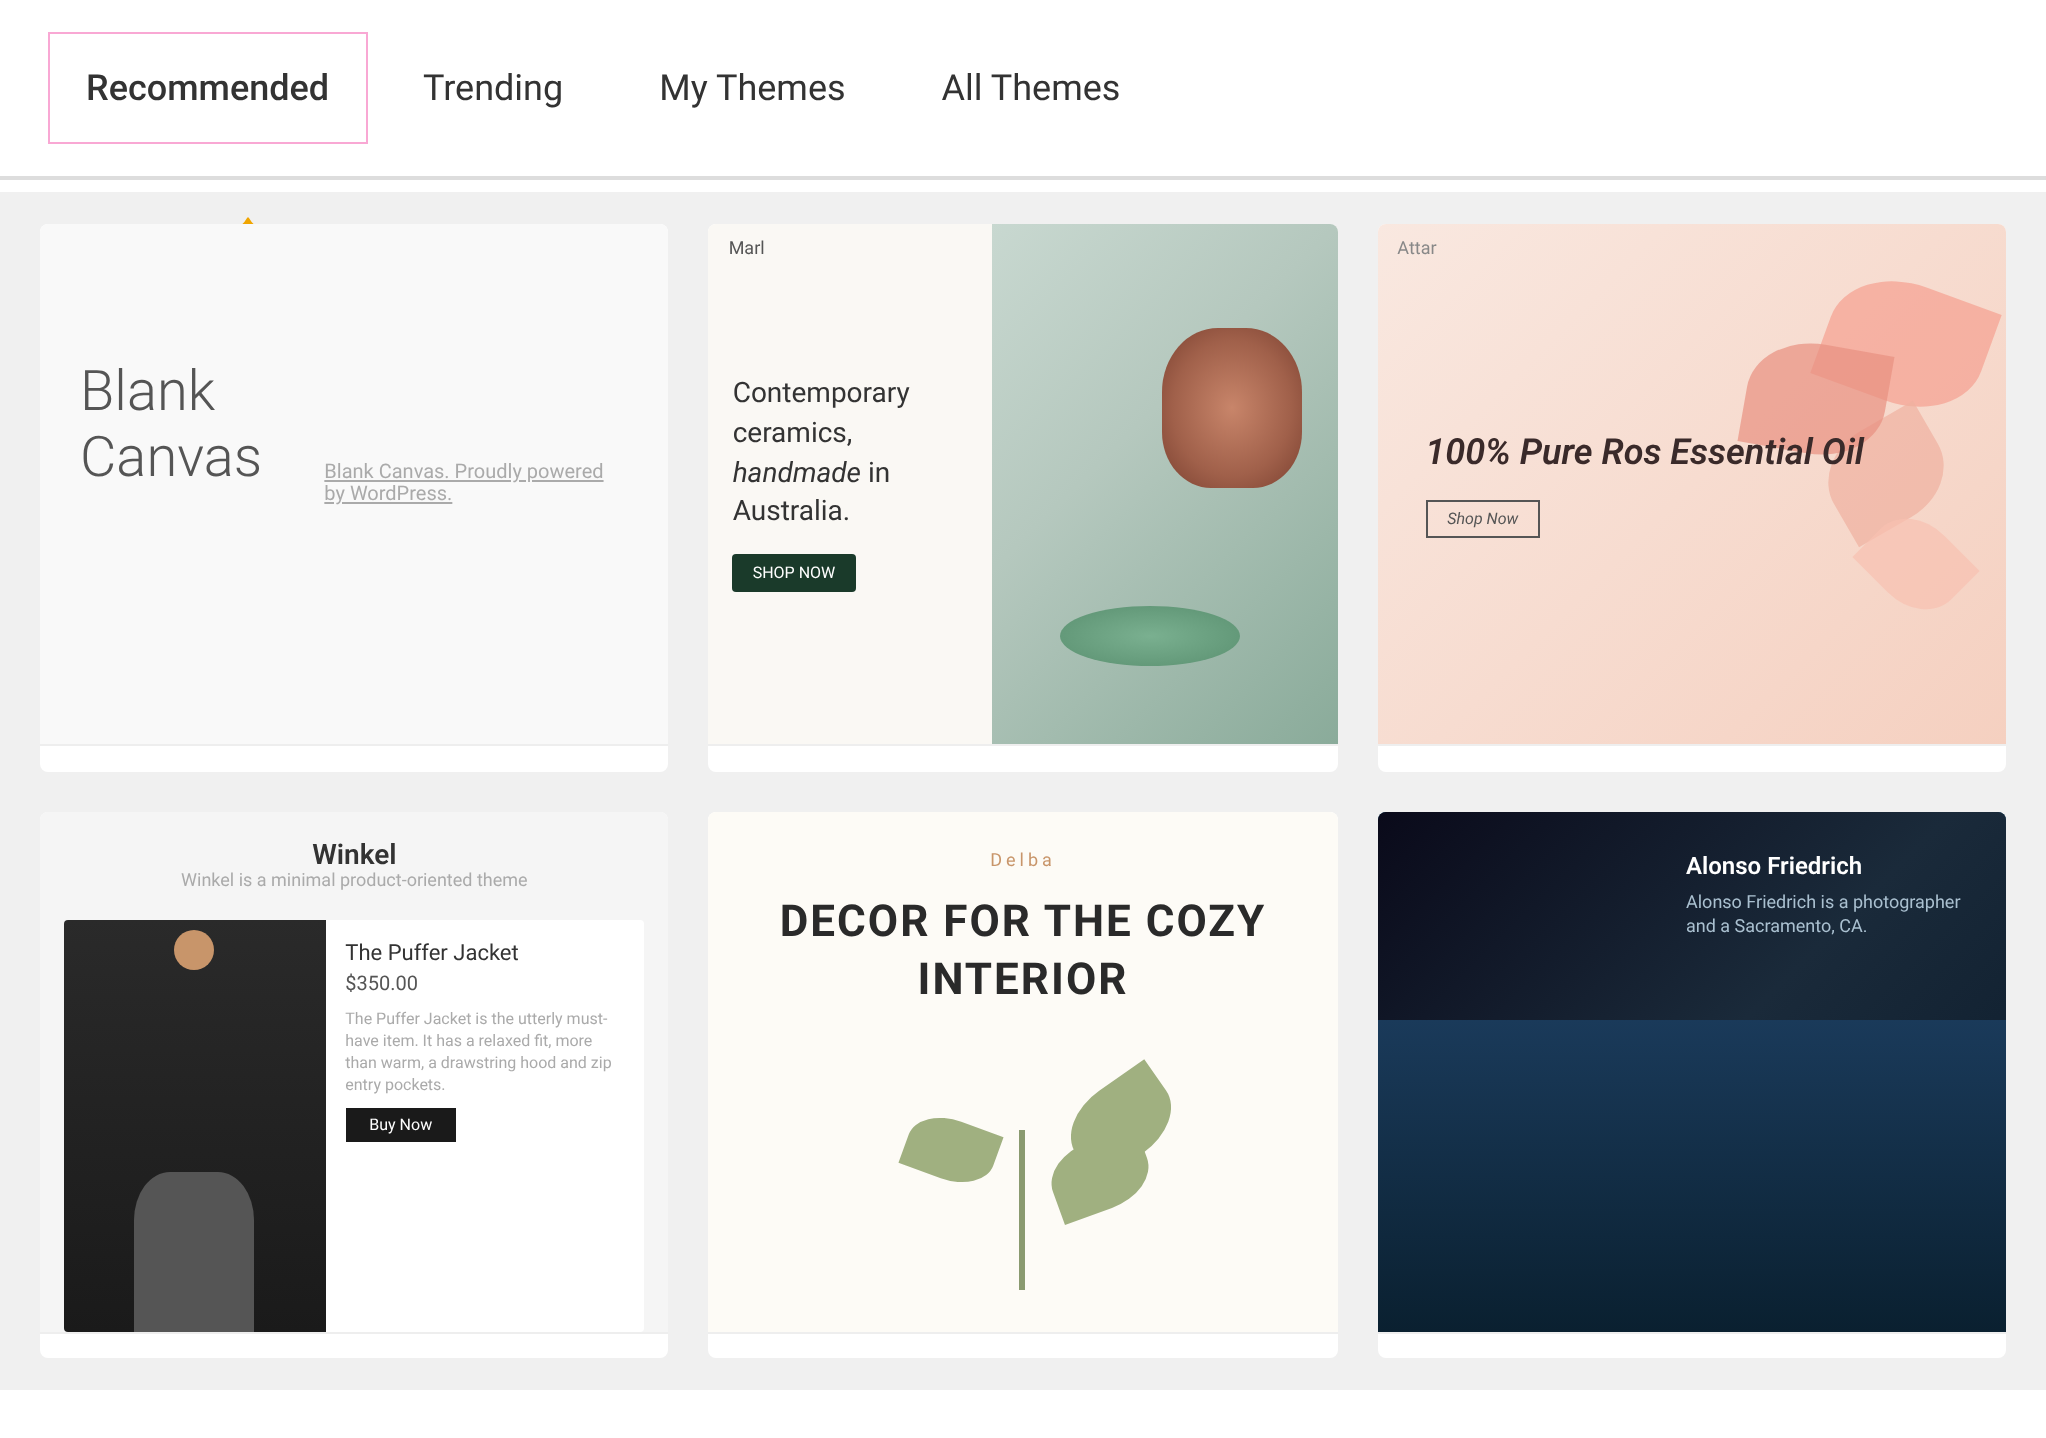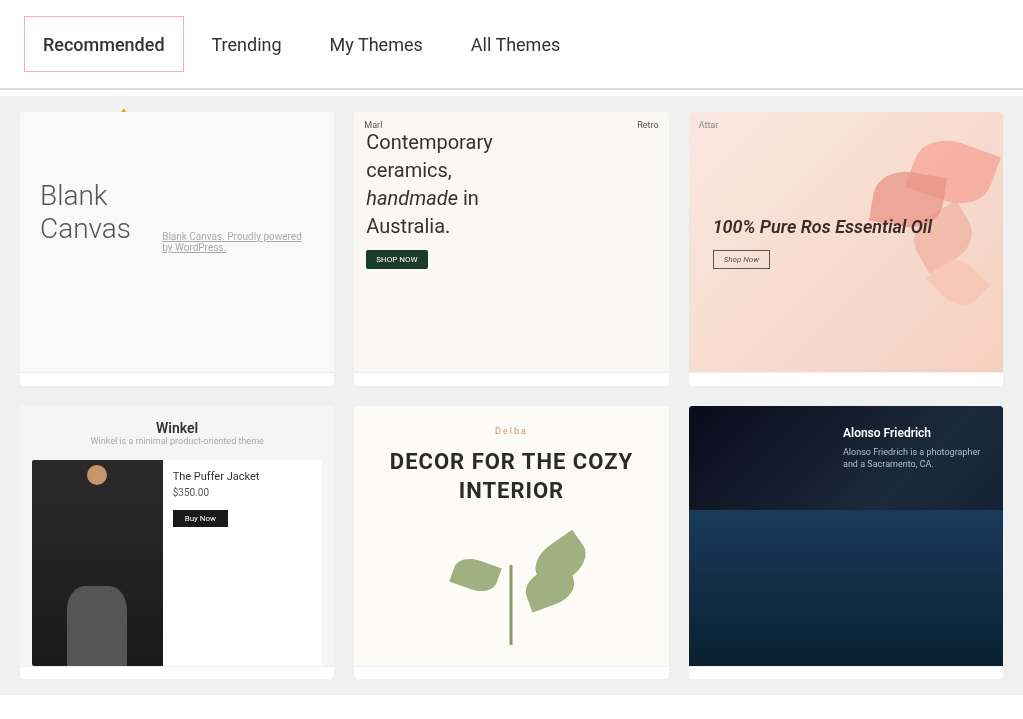--- a/index.html
+++ b/index.html
@@ -130,31 +130,30 @@
       text-decoration: underline;
     }
 
     
     .marl-preview {
       background: #faf8f4;
       display: flex;
       height: 100%;
       position: relative;
       overflow: hidden;
-      flex-direction: column;
     }
     .marl-left {
       width: 45%;
       padding: 16px 12px;
       display: flex;
       flex-direction: column;
       justify-content: center;
     }
     .marl-tagline {
-      font-size: 20px;
+      font-size: 14px;
       color: #333;
       line-height: 1.4;
       margin-bottom: 10px;
     }
     .marl-tagline em {
       font-style: italic;
     }
     .marl-btn {
       background: #1a3a2a;
       color: #fff;
@@ -532,20 +531,21 @@
           <div class="winkel-desc">Winkel is a minimal product-oriented theme</div>
         </div>
         <div class="winkel-product">
           <div class="winkel-product-img">
             <div class="jacket-head"></div>
             <div class="jacket-figure"></div>
           </div>
           <div class="winkel-product-info">
             <div class="winkel-product-name">The Puffer Jacket</div>
             <div class="winkel-price">$350.00</div>
+            <div class="winkel-product-desc">The Puffer Jacket is the utterly must-have item. It has a relaxed fit, more than warm, a drawstring hood and zip entry pockets.</div>
             <div class="winkel-buy-btn">Buy Now</div>
           </div>
         </div>
       </div>
     </div>
     <div class="theme-footer">
 
       <span class="theme-more">•••</span>
     </div>
   </div>

